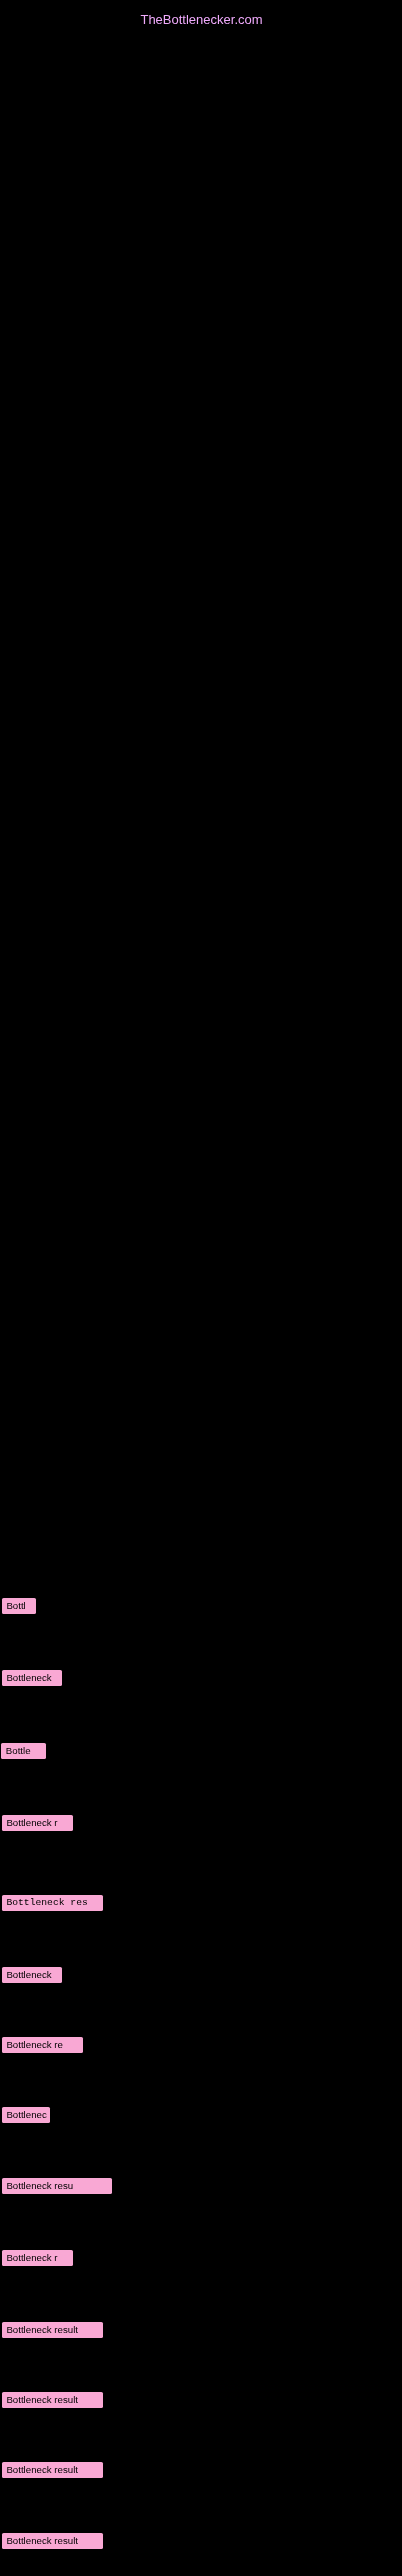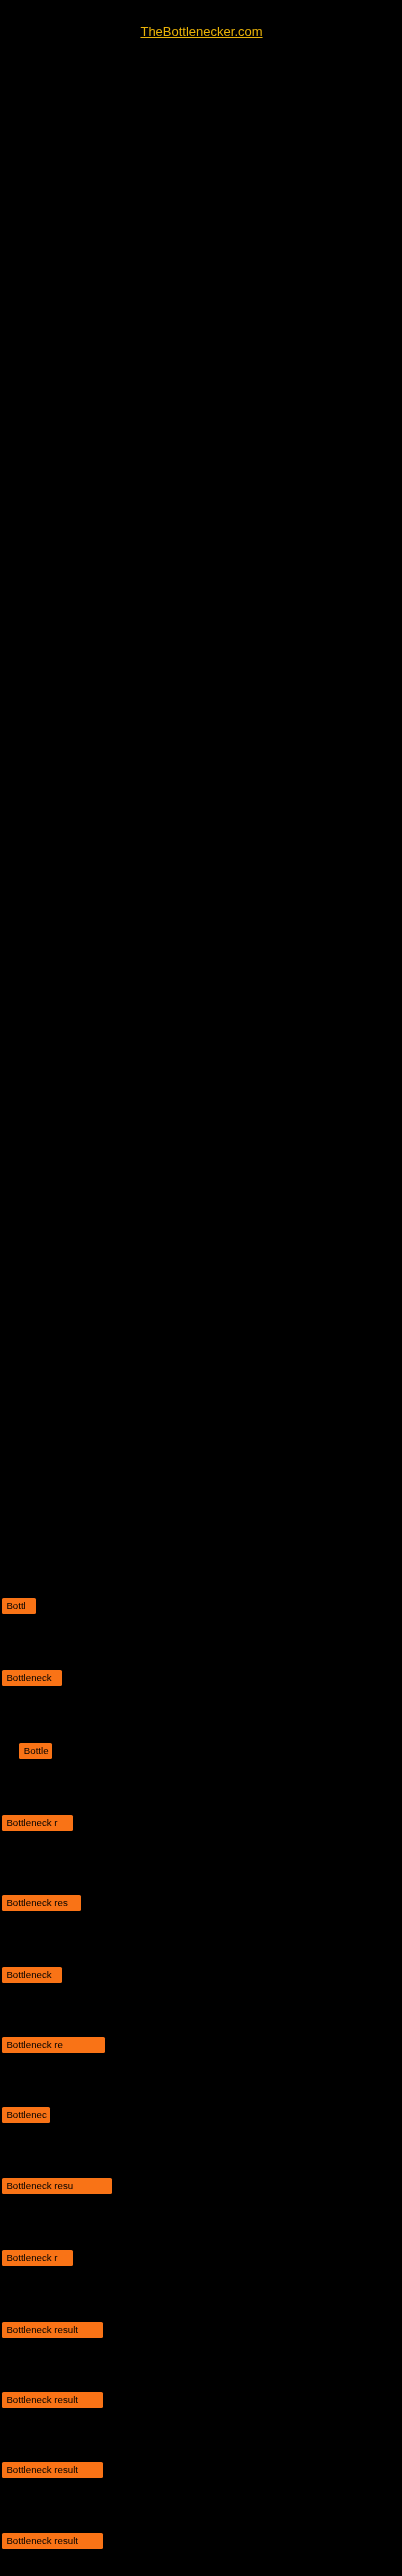--- a/index.html
+++ b/index.html
@@ -9,53 +9,52 @@
     }
     body {
       width: 403px;
       min-height: 2576px;
       background-color: #000000;
       font-family: Arial, sans-serif;
       position: relative;
     }
     .site-title {
       text-align: center;
-      color: #eab308;
+      color: #f0abfc;
       font-size: 13px;
       padding: 8px 0;
       position: absolute;
-      top: 16px;
+      top: 4px;
       left: 0;
       right: 0;
-      text-decoration: underline;
     }
     .bottleneck-label {
       position: absolute;
-      background-color: #f97316;
+      background-color: #f9a8d4;
       color: #000;
       font-size: 9.7px;
       padding: 2.4px 4.8px;
       border-radius: 1.6px;
       white-space: nowrap;
       font-weight: normal;
     }
   </style>
 </head>
 <body>
 
 <div class="site-title">TheBottlenecker.com</div>
 
 <div id="bottleneck-container">
     <div class="bottleneck-label" style="top: 1598px; left: 1.6px; width: 34px; overflow: hidden; position: absolute;">Bottl</div>
     <div class="bottleneck-label" style="top: 1670px; left: 1.6px; width: 60px; overflow: hidden; position: absolute;">Bottleneck</div>
-    <div class="bottleneck-label" style="top: 1743px; left: 19px; width: 33px; overflow: hidden; position: absolute;">Bottle</div>
+    <div class="bottleneck-label" style="top: 1743px; left: 1px; width: 45px; overflow: hidden; position: absolute;">Bottle</div>
     <div class="bottleneck-label" style="top: 1815px; left: 1.6px; width: 71px; overflow: hidden; position: absolute;">Bottleneck r</div>
-    <div class="bottleneck-label" style="top: 1895px; left: 1.6px; width: 79px; overflow: hidden; position: absolute;">Bottleneck res</div>
+    <div class="bottleneck-label" style="top: 1895px; left: 1.6px; width: 101px; overflow: hidden; position: absolute; font-family: Liberation Mono, monospace;">Bottleneck res</div>
     <div class="bottleneck-label" style="top: 1967px; left: 1.6px; width: 60px; overflow: hidden; position: absolute;">Bottleneck</div>
-    <div class="bottleneck-label" style="top: 2037px; left: 1.6px; width: 103px; overflow: hidden; position: absolute;">Bottleneck re</div>
+    <div class="bottleneck-label" style="top: 2037px; left: 1.6px; width: 81px; overflow: hidden; position: absolute;">Bottleneck re</div>
     <div class="bottleneck-label" style="top: 2107px; left: 1.6px; width: 48px; overflow: hidden; position: absolute;">Bottlenec</div>
     <div class="bottleneck-label" style="top: 2178px; left: 1.6px; width: 110px; overflow: hidden; position: absolute;">Bottleneck resu</div>
     <div class="bottleneck-label" style="top: 2250px; left: 1.6px; width: 71px; overflow: hidden; position: absolute;">Bottleneck r</div>
     <div class="bottleneck-label" style="top: 2322px; left: 1.6px; width: 101px; overflow: hidden; position: absolute;">Bottleneck result</div>
     <div class="bottleneck-label" style="top: 2392px; left: 1.6px; width: 101px; overflow: hidden; position: absolute;">Bottleneck result</div>
     <div class="bottleneck-label" style="top: 2462px; left: 1.6px; width: 101px; overflow: hidden; position: absolute;">Bottleneck result</div>
     <div class="bottleneck-label" style="top: 2533px; left: 1.6px; width: 101px; overflow: hidden; position: absolute;">Bottleneck result</div>
   </div>
 
 

